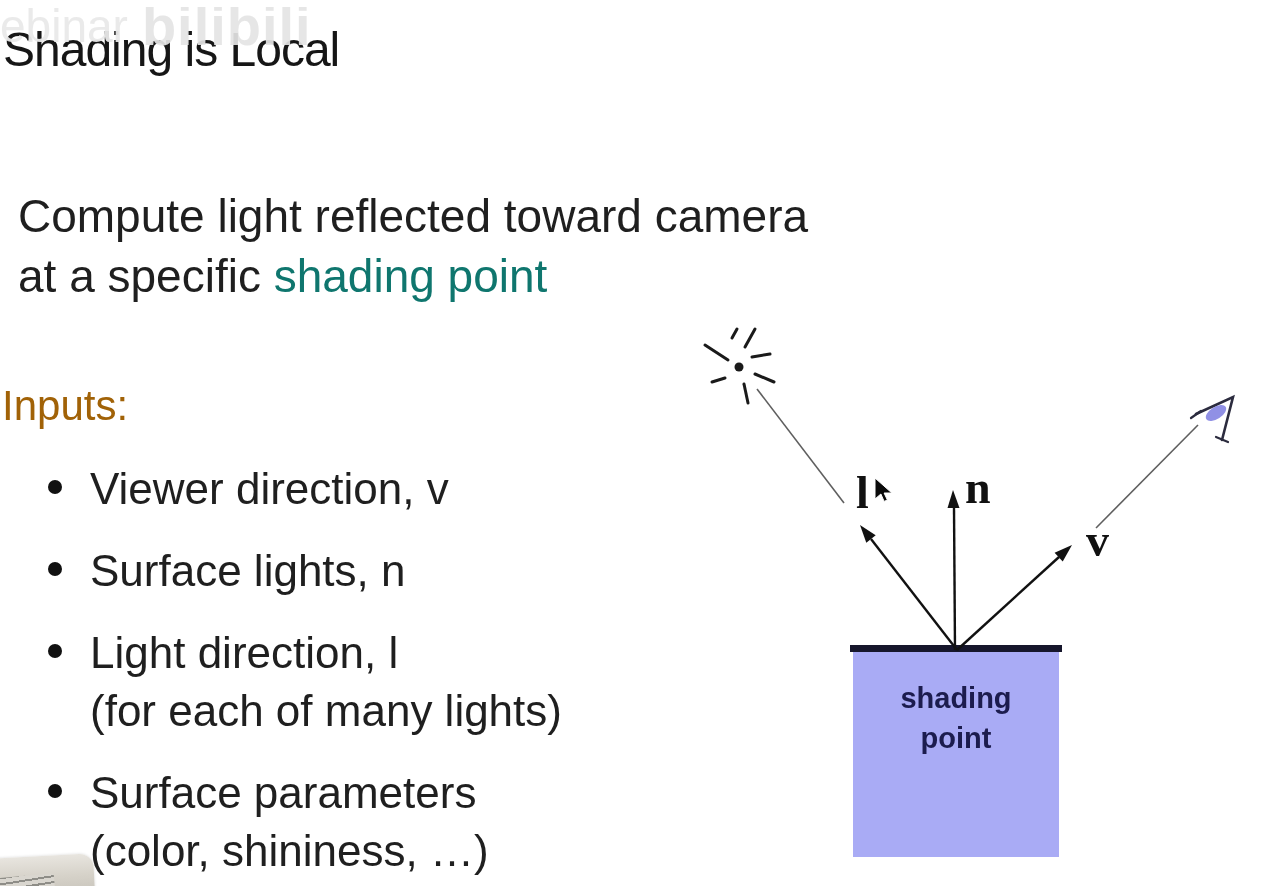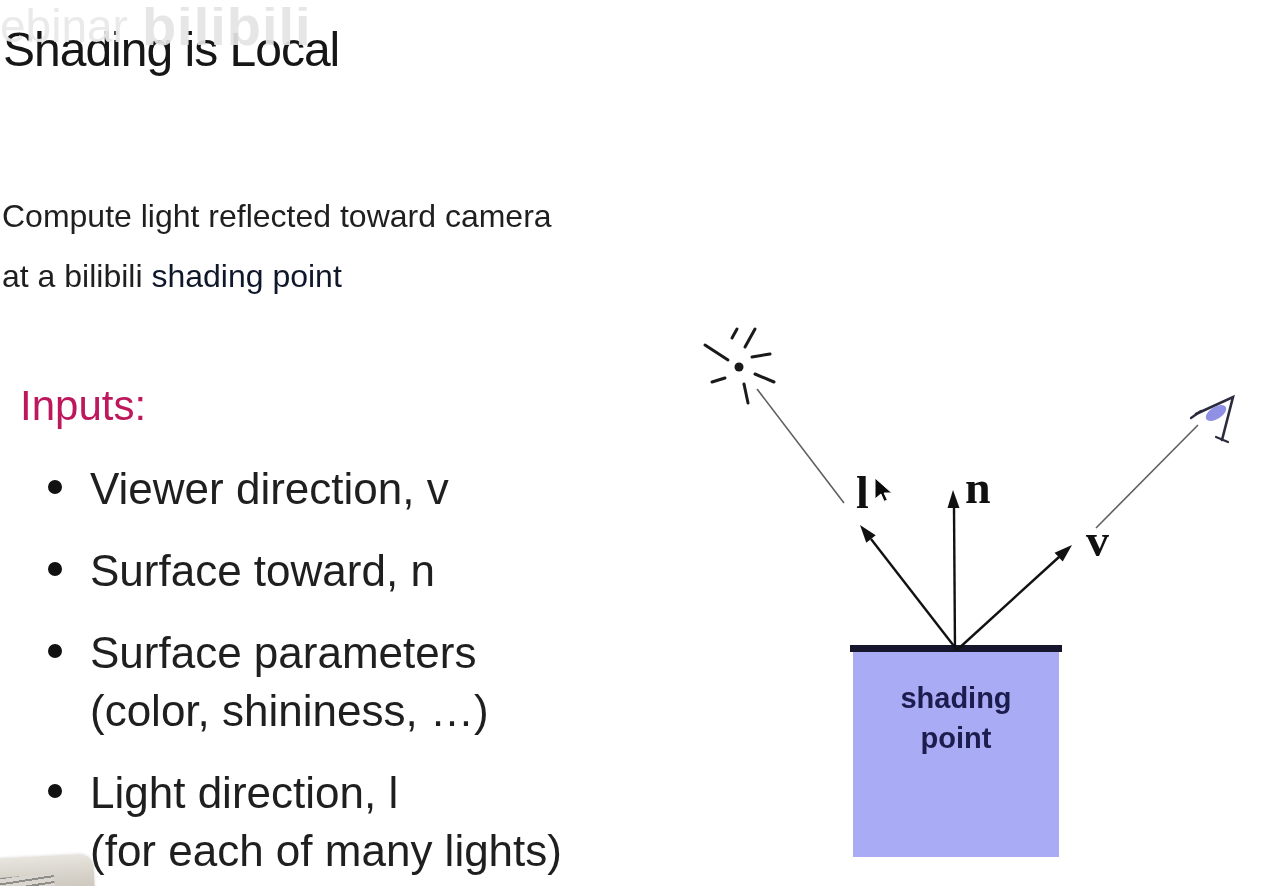--- a/index.html
+++ b/index.html
@@ -9,27 +9,27 @@
     font-family:"Liberation Sans", sans-serif;
     color:#1f1f1f;
   }
   
   .title{
     position:absolute;left:3px;top:22px;
     font-size:48px;font-weight:400;letter-spacing:-1px;color:#161616;
     white-space:nowrap;
   }
   .intro{
-    position:absolute;left:2px;top:186px;
-    font-size:32px;line-height:60px;color:#1f1f1f;white-space:nowrap;
+    position:absolute;left:18px;top:186px;
+    font-size:46px;line-height:60px;color:#1f1f1f;white-space:nowrap;
   }
-  .intro .hl{color:#0f172a;}
+  .intro .hl{color:#0f766e;}
   .inputs-heading{
-    position:absolute;left:20px;top:382px;
-    font-size:42px;color:#be185d;
+    position:absolute;left:2px;top:382px;
+    font-size:42px;color:#a16207;
   }
   .bullet-list{
     position:absolute;left:48px;top:460px;width:620px;
   }
   .bullet-item{display:flex;margin-bottom:24px;}
   .bullet-dot{
     flex:0 0 14px;width:14px;height:14px;border-radius:50%;
     background:#111;margin-top:20px;margin-right:28px;
   }
   .bullet-text{font-size:44px;line-height:58px;color:#1f1f1f;white-space:nowrap;}
@@ -75,52 +75,52 @@
 <body>
 
 <div class="title">Shading is Local</div>
 
 <div class="watermark">
   <span class="wm-frag">ebinar</span><span class="wm-logo">bilibili</span>
 </div>
 
 <div class="intro">
   <div>Compute light reflected toward camera</div>
-  <div><span>at a bilibili </span><span class="hl">shading point</span></div>
+  <div><span>at a specific </span><span class="hl">shading point</span></div>
 </div>
 
 <div class="inputs-heading">Inputs:</div>
 
 <div class="bullet-list">
   <div class="bullet-item">
     <span class="bullet-dot"></span>
     <div class="bullet-text">
       <div>Viewer direction, v</div>
 
     </div>
   </div>
   <div class="bullet-item">
     <span class="bullet-dot"></span>
     <div class="bullet-text">
-      <div>Surface toward, n</div>
+      <div>Surface lights, n</div>
 
+    </div>
+  </div>
+  <div class="bullet-item">
+    <span class="bullet-dot"></span>
+    <div class="bullet-text">
+      <div>Light direction, l</div>
+      <div class="bullet-line2">(for each of many lights)</div>
     </div>
   </div>
   <div class="bullet-item">
     <span class="bullet-dot"></span>
     <div class="bullet-text">
       <div>Surface parameters</div>
       <div class="bullet-line2">(color, shininess, …)</div>
-    </div>
-  </div>
-  <div class="bullet-item">
-    <span class="bullet-dot"></span>
-    <div class="bullet-text">
-      <div>Light direction, l</div>
-      <div class="bullet-line2">(for each of many lights)</div>
     </div>
   </div>
 </div>
 
 <div class="diagram">
   <svg width="613" height="586" viewBox="0 0 613 586" xmlns="http://www.w3.org/2000/svg">
 
     <g stroke="#1a1a1a" stroke-width="3" stroke-linecap="round">
       <line x1="55" y1="45" x2="78" y2="60"></line>
       <line x1="87" y1="29" x2="82" y2="38"></line>

